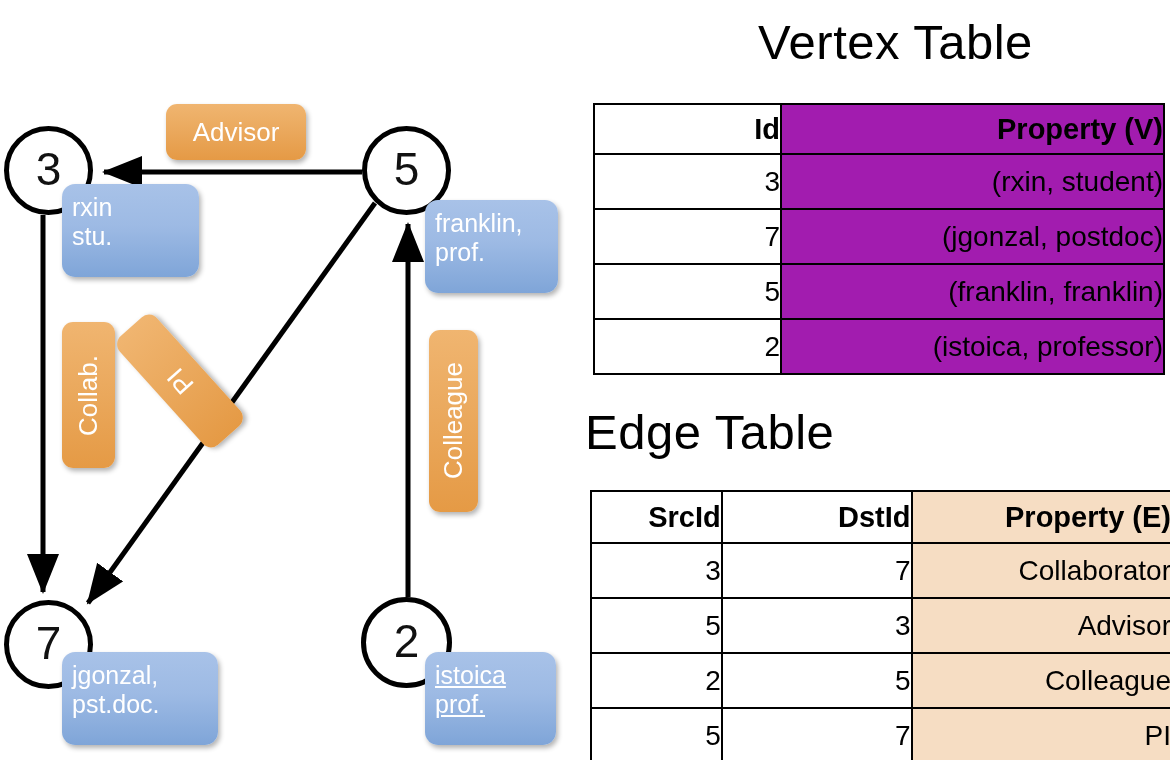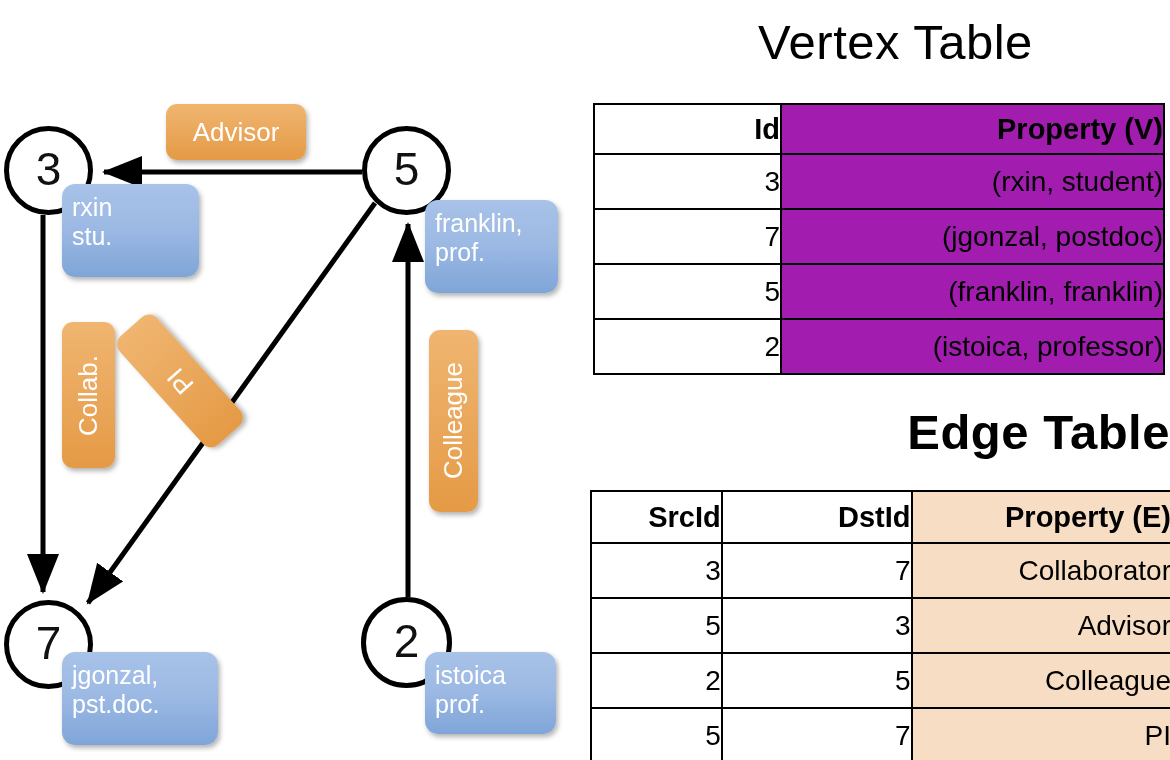--- a/index.html
+++ b/index.html
@@ -21,21 +21,21 @@
   .big-title {
     position: absolute;
     font-family: "Liberation Sans", sans-serif;
     font-weight: 300;
     color: #000000;
     white-space: nowrap;
     letter-spacing: 0.5px;
   }
   #title-property-graph { left: 0px; top: 14px; width: 585px; text-align: center; font-size: 49px; }
   #title-vertex-table  { left: 603px; top: 14px; width: 585px; text-align: center; font-size: 49px; }
-  #title-edge-table    { left: 585px; top: 404px; width: 585px; text-align: right; font-size: 49px; font-weight: bold; }
+  #title-edge-table    { left: 585px; top: 404px; width: 585px; text-align: left; font-size: 49px; }
 
   
   #graph-canvas { position: absolute; left: 0; top: 0; width: 585px; height: 760px; }
   #graph-svg { position: absolute; left: 0; top: 0; }
 
   
   .node-circle {
     position: absolute;
     border: 5px solid #000;
     border-radius: 50%;
@@ -64,21 +64,21 @@
     color: #ffffff;
     font-size: 25px;
     font-weight: 300;
     padding: 9px 14px 10px 10px;
     line-height: 1.16;
     font-family: "Liberation Sans", sans-serif;
   }
   #prop-rxin     { left: 62px;  top: 184px; width: 137px; height: 93px; }
   #prop-franklin { left: 425px; top: 200px; width: 133px; height: 93px; }
   #prop-jgonzal  { left: 62px;  top: 652px; width: 156px; height: 93px; }
-  #prop-istoica  { left: 425px; top: 652px; width: 131px; height: 82px; }
+  #prop-istoica  { left: 425px; top: 652px; width: 131px; height: 93px; text-decoration: underline; }
 
   
   .edge-label {
     position: absolute;
     border-radius: 11px;
     background: linear-gradient(to bottom, #f0b570 0%, #eaa85c 50%, #e59a45 100%);
     box-shadow: 2px 3px 5px rgba(0,0,0,0.30);
     color: #ffffff;
     font-size: 26px;
     font-weight: 300;

